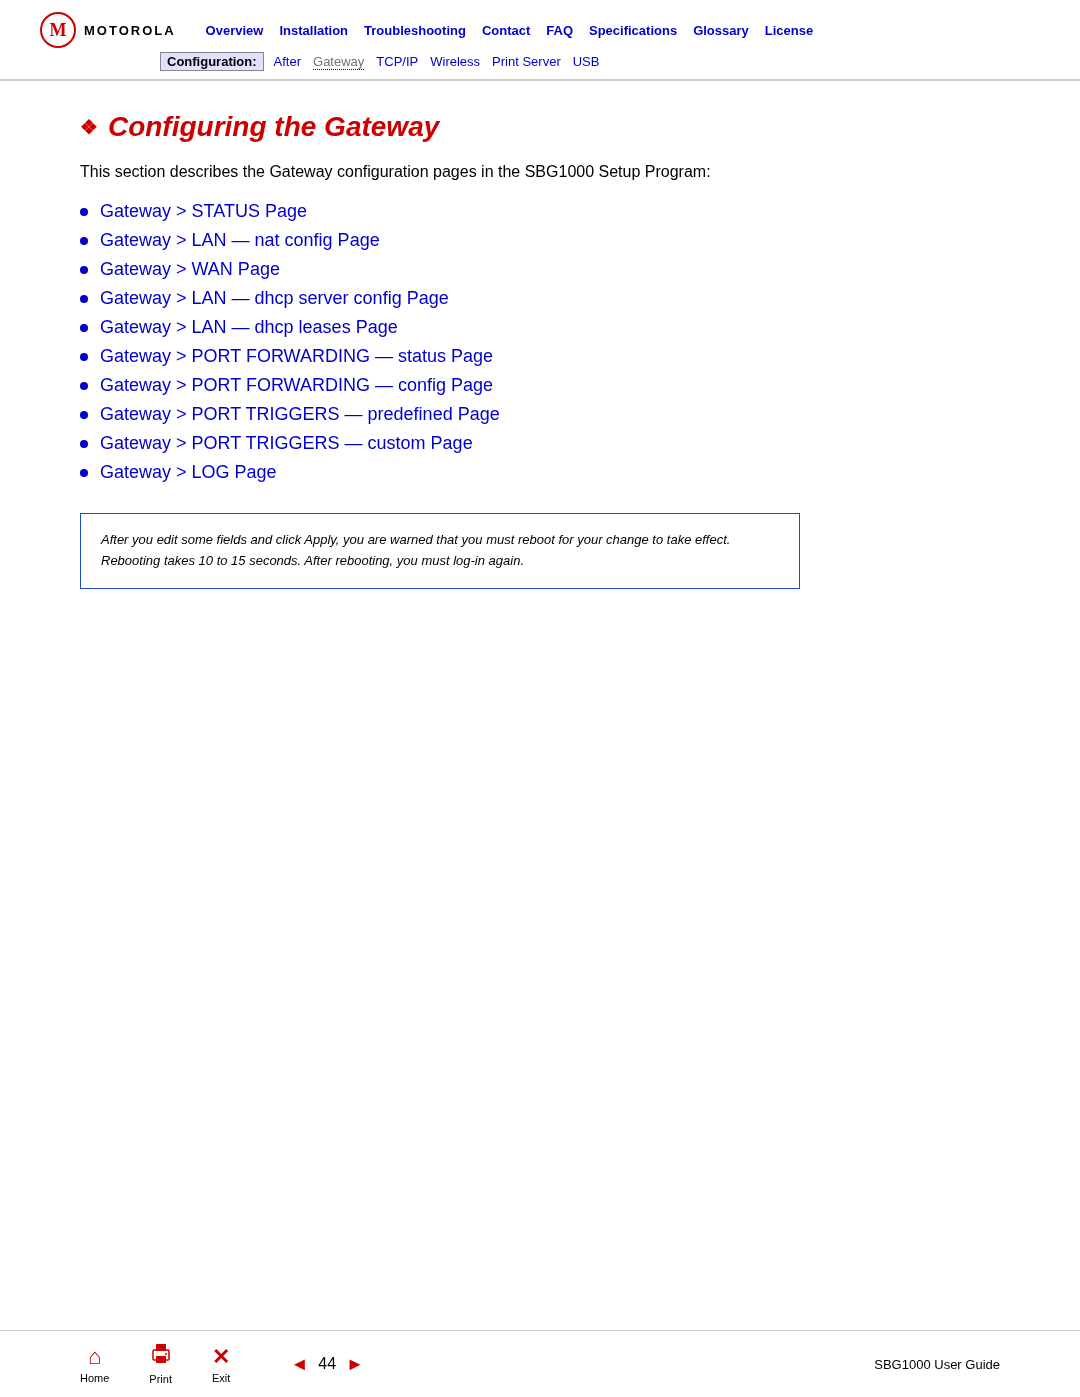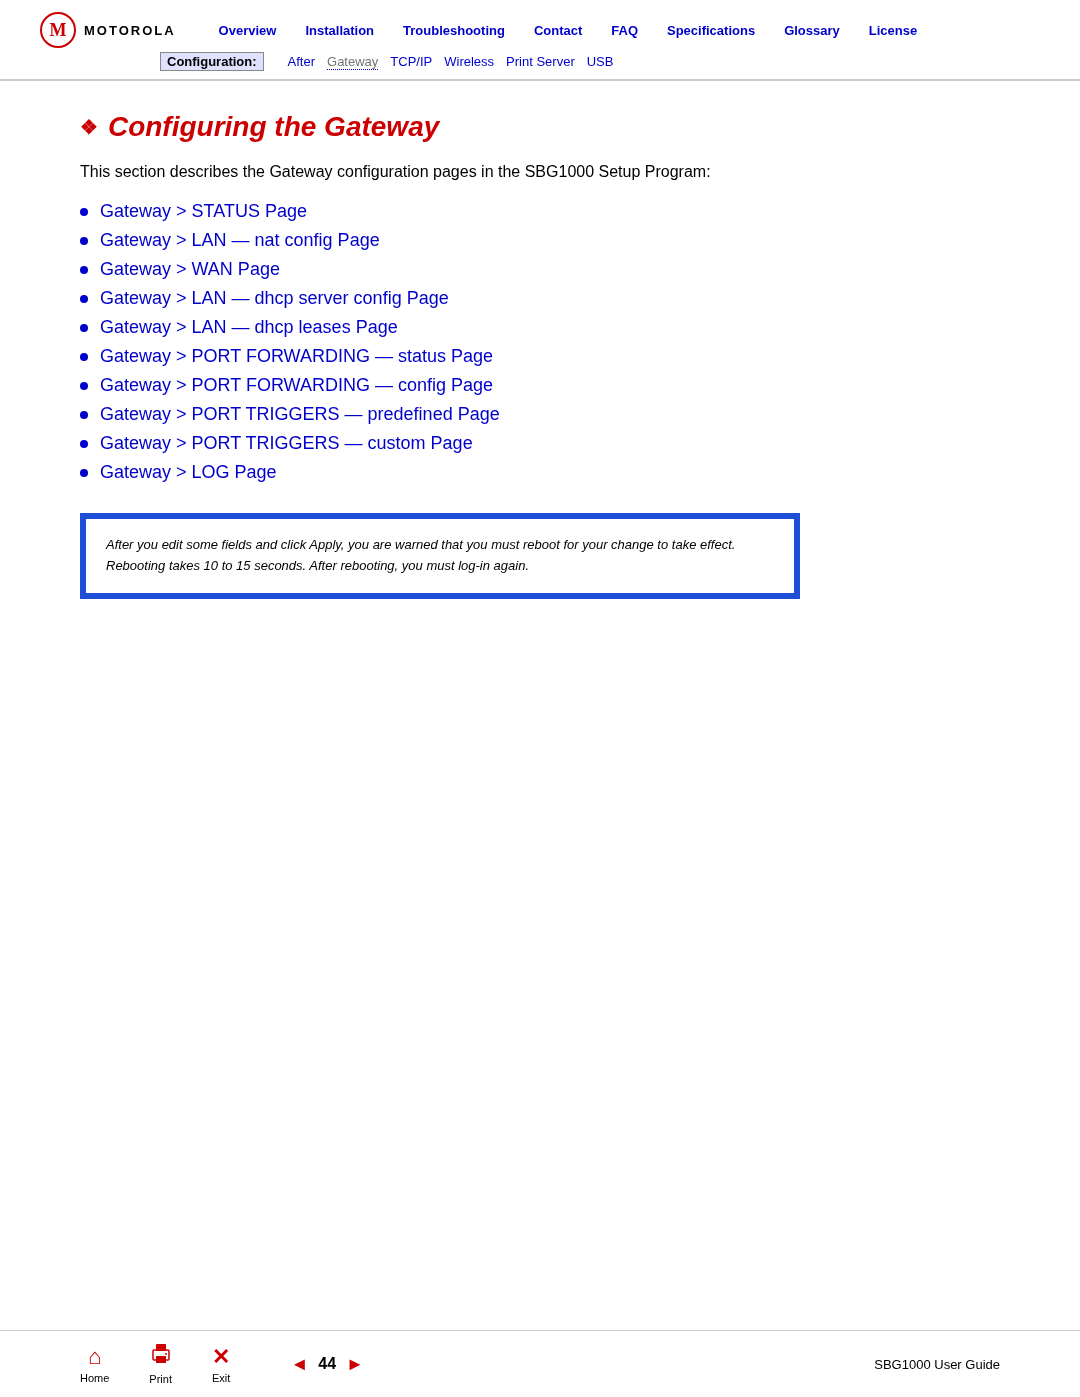--- a/index.html
+++ b/index.html
@@ -54,37 +54,36 @@
       display: flex;
       gap: 16px;
       flex-wrap: wrap;
       align-items: center;
     }
     .nav-link {
       color: #0000cc;
       text-decoration: none;
       font-size: 13px;
       font-weight: bold;
-      margin-left: 13px;
     }
 
     .nav-sub-row {
       display: flex;
       align-items: center;
       padding-left: 120px;
       gap: 4px;
     }
     .config-label {
       font-size: 13px;
       font-weight: bold;
       color: #000;
       background: #e0e0ff;
       border: 1px solid #888;
       padding: 1px 6px;
-      margin-right: 20px;
+      margin-right: 6px;
     }
     .sub-nav-link {
       color: #0000cc;
       font-size: 13px;
       text-decoration: none;
     }
     .sub-nav-link.active {
       color: #737373;
       border-bottom: 1px dotted #0000cc;
     }
@@ -140,21 +139,21 @@
       margin-right: 12px;
       flex-shrink: 0;
     }
     .link-list a {
       color: #0000cc;
       text-decoration: none;
       font-size: 18px;
     }
 
     .note-box {
-      border: 6px solid #1d4ed8;
+      border: 1px solid #1d4ed8;
       padding: 16px 20px;
       max-width: 720px;
       margin-top: 20px;
     }
     .note-box p {
       font-size: 13px;
       font-style: italic;
       line-height: 1.6;
       color: #000;
     }
@@ -196,21 +195,21 @@
       margin-left: 20px;
     }
     .page-arrow {
       color: #cc0000;
       font-size: 18px;
       font-weight: bold;
       cursor: pointer;
     }
     .page-number {
       font-size: 16px;
-      font-weight: bold;
+      font-weight: normal;
       color: #000;
     }
 
     .footer-guide-text {
       font-size: 13px;
       color: #000;
       margin-left: auto;
     }
   </style>
 </head>

